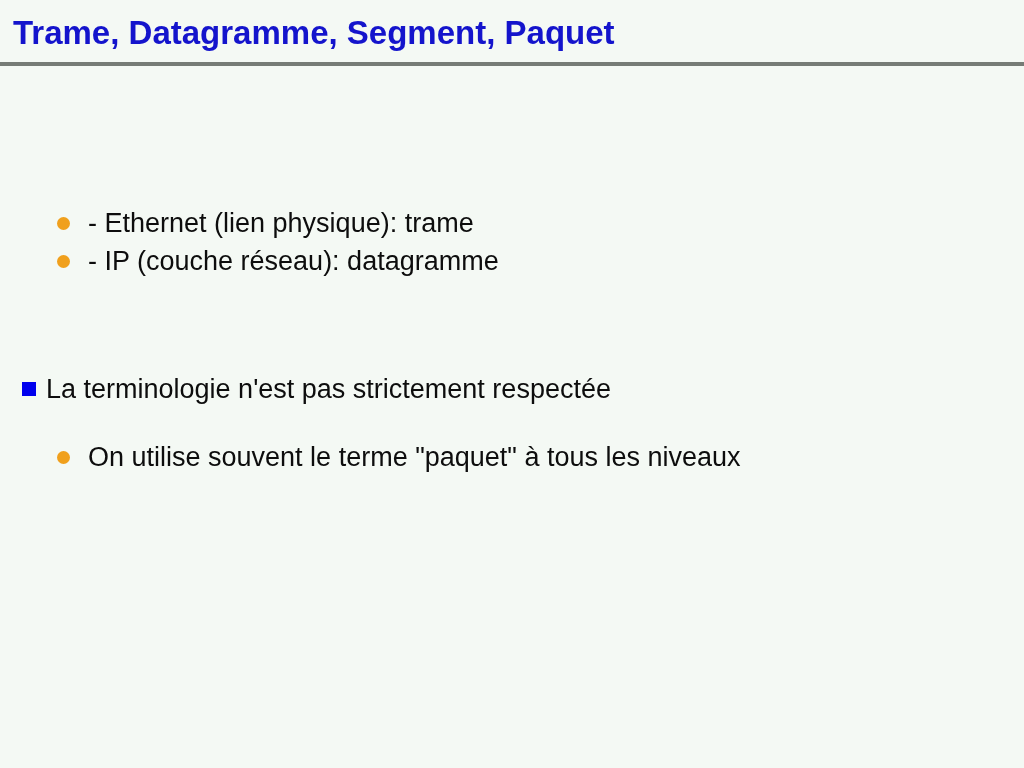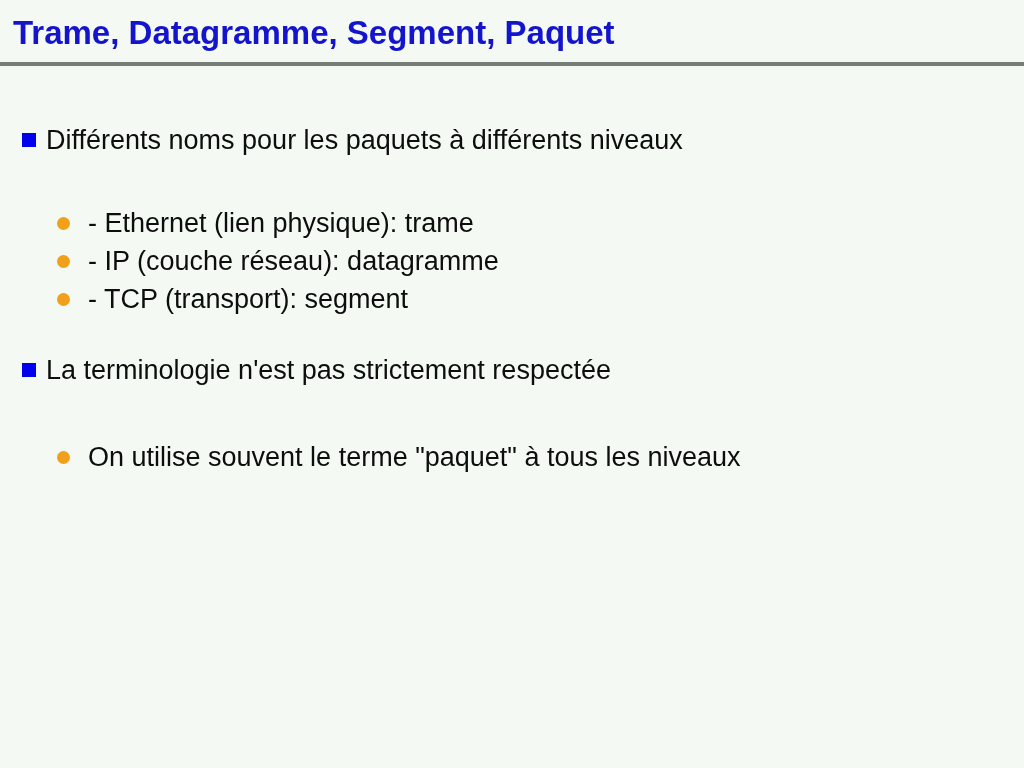--- a/index.html
+++ b/index.html
@@ -73,51 +73,43 @@
     position: absolute;
     left: 80px;
     top: 0;
     margin-left: 8px;
   }
   
   .row-0 { top: 121px; left: 0; width: 1024px; }
   .row-1 { top: 204px; left: 0; width: 1024px; }
   .row-2 { top: 242px; left: 0; width: 1000px; padding-left: 12px; }
   .row-3 { top: 280px; left: 0; width: 1024px; }
-  .row-4 { top: 351px; left: 0; width: 1024px; }
+  .row-4 { top: 370px; left: 0; width: 1024px; }
   .row-5 { top: 438px; left: 0; width: 920px; }
 </style>
 </head>
 <body>
 
 <div class="slide">
 
   <div class="slide-title">Trame, Datagramme, Segment, Paquet</div>
 
   <div class="title-rule"></div>
 
-  <div class="bullet-row lvl1 row-0">
-    <span class="marker"></span>
-    <span class="txt">Différents noms pour les paquets à différents niveaux</span>
-  </div>
 
   <div class="bullet-row lvl2 row-1">
     <span class="marker"></span>
     <span class="txt">- Ethernet (lien physique): trame</span>
   </div>
 
   <div class="bullet-row lvl2 row-2">
     <span class="marker"></span>
     <span class="txt">- IP (couche réseau): datagramme</span>
   </div>
 
-  <div class="bullet-row lvl2 row-3">
-    <span class="marker"></span>
-    <span class="txt">- TCP (transport): segment</span>
-  </div>
 
   <div class="bullet-row lvl1 row-4">
     <span class="marker"></span>
     <span class="txt">La terminologie n'est pas strictement respectée</span>
   </div>
 
   <div class="bullet-row lvl2 row-5">
     <span class="marker"></span>
     <span class="txt">On utilise souvent le terme "paquet" à tous les niveaux</span>
   </div>

